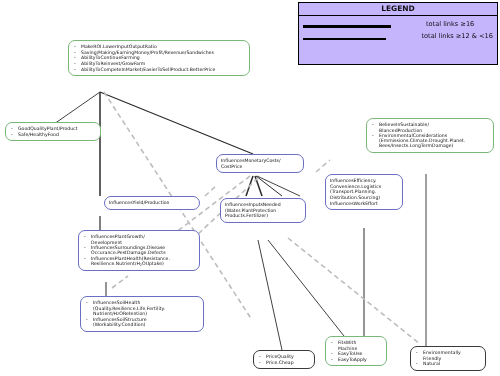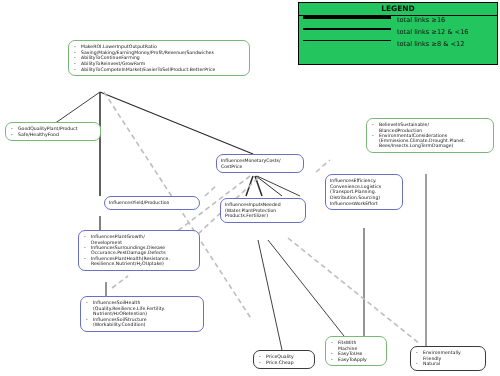--- a/index.html
+++ b/index.html
@@ -16,24 +16,24 @@
   .node ul{list-style:none;margin:0;padding:0;}
   .node li{position:relative;padding-left:8px;font-size:4.6px;letter-spacing:0.02px;
            white-space:nowrap;margin:0.4px 0;}
   .node li:before{content:"-";position:absolute;left:1px;top:0;color:#333;}
   .node li .ln{display:block;}
   .node .plain{font-size:4.6px;white-space:nowrap;}
   .node .plain .ln{display:block;margin:0.4px 0;}
 
   
   #legend{position:absolute;left:298px;top:2px;width:200px;height:63px;
-          border:1px solid #000;background:#22c55e;box-sizing:border-box;}
+          border:1px solid #000;background:#c4b5fd;box-sizing:border-box;}
   #legend .ltitle{text-align:center;font-weight:bold;font-size:7.5px;
           border-bottom:1px solid #000;padding:1px 0 1.5px 0;}
-  #legend .lrow{display:flex;align-items:flex-start;height:12.2px;padding:0 4px;}
+  #legend .lrow{display:flex;align-items:flex-end;height:12.2px;padding:0 4px;gap:29px;}
   #legend .lbar{width:88px;margin-right:6px;}
   #legend .ltext{font-size:6.6px;white-space:nowrap;}
   .bar16{height:3.2px;background:#000;}
   .bar12{height:2.1px;background:#000;}
   .bar8{height:1.2px;background:#000;}
   .bar0{height:0.8px;background:#c9c9c9;}
 
   sub{font-size:3.4px;vertical-align:baseline;position:relative;top:0.8px;}
 </style>
 </head>
@@ -218,19 +218,15 @@
   <div id="legend">
     <div class="ltitle">LEGEND</div>
     <div class="lrow">
       <div class="lbar bar16"></div>
       <div class="ltext">total links ≥16</div>
     </div>
     <div class="lrow">
       <div class="lbar bar12"></div>
       <div class="ltext">total links ≥12 &amp; &lt;16</div>
     </div>
-    <div class="lrow">
-      <div class="lbar bar8"></div>
-      <div class="ltext">total links ≥8 &amp; &lt;12</div>
-    </div>
   </div>
 
 </div>
 
 </body></html>

